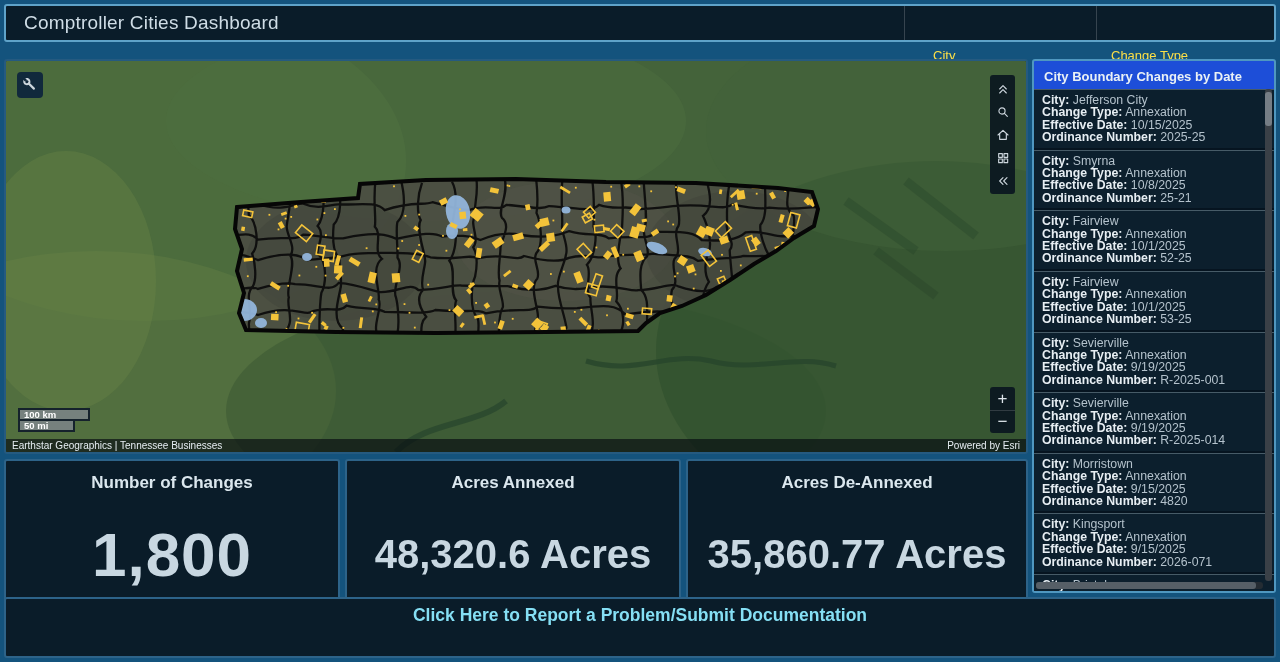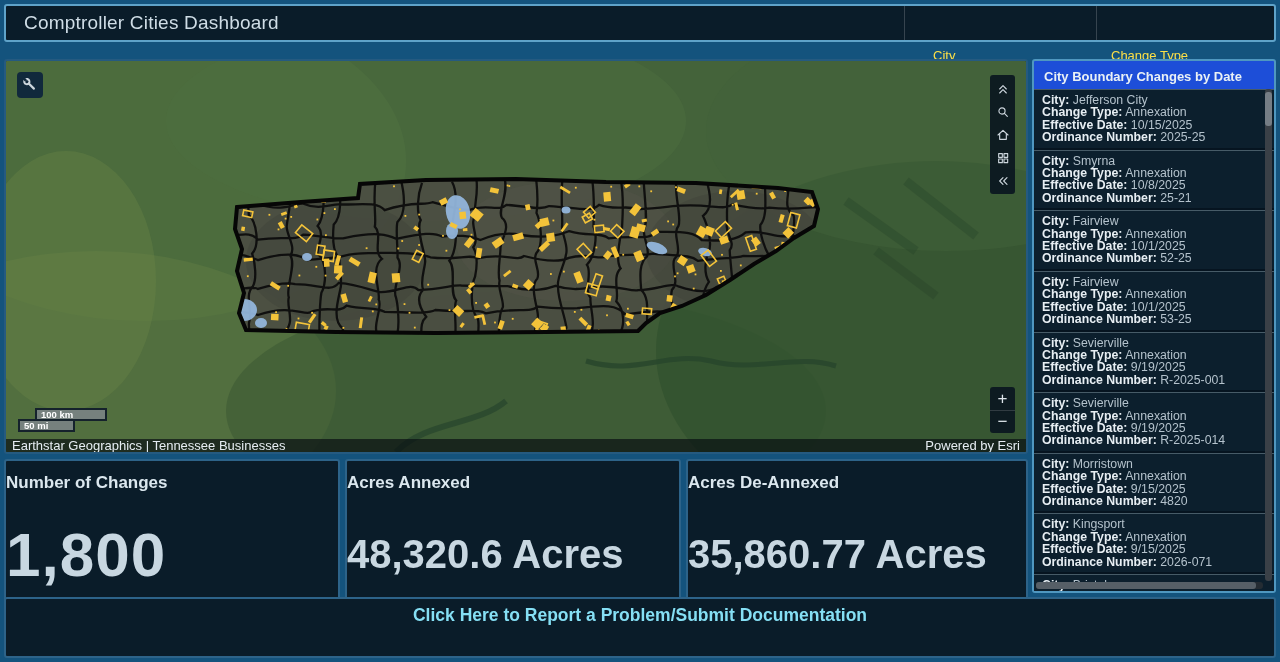--- a/index.html
+++ b/index.html
@@ -24,56 +24,56 @@
   #filter-city { width:192px; padding-left:28px; }
   #filter-type { width:178px; padding-left:14px; }
   .hfilter .flabel { font-size:12px; font-weight:bold; color:#f1f6f9; margin-bottom:3px; }
   .hfilter .fvalue { font-size:13px; color:#fde047;margin-top:47px; }
   
   #map-panel { left:4px; top:59px; width:1024px; height:395px; border-color:#255a80; overflow:hidden; }
   #map-svg { position:absolute; left:0; top:0; width:100%; height:100%; display:block; }
   #map-attrib {
     position:absolute; left:0; right:0; bottom:0; height:13px;
     background:rgba(8,14,18,0.68); display:flex; justify-content:space-between; align-items:center;
-    padding:0 6px; font-size:13px; color:#e6edf2;
+    padding:0 6px; font-size:10px; color:#e6edf2;
   }
   #wrench-btn {
     position:absolute; left:11px; top:11px; width:26px; height:26px;
     background:#11293c; border-radius:4px; display:flex; align-items:center; justify-content:center;
     cursor:pointer;
   }
   #map-toolbar {
     position:absolute; right:11px; top:14px; width:25px;
     background:rgba(10,22,32,0.92); border-radius:3px; padding:2px 0;
   }
   .tool-btn { width:25px; height:23px; display:flex; align-items:center; justify-content:center; cursor:pointer; }
   .tool-btn svg { display:block; }
   #zoom-btns { position:absolute; right:11px; top:326px; width:25px; background:rgba(10,22,32,0.92); border-radius:3px; }
   .zoom-btn { width:25px; height:23px; display:flex; align-items:center; justify-content:center;
               font-size:17px; font-weight:300; color:#dde5ea; cursor:pointer; }
   .zoom-btn + .zoom-btn { border-top:1px solid rgba(255,255,255,0.15); }
   #scalebar { position:absolute; left:12px; top:347px; font-size:9.5px; font-weight:bold; color:#fff; }
   .scale-row { background:rgba(125,133,138,0.85); border:2px solid #15222c; height:13px; line-height:9px; padding:0 0 0 4px; display:flex; align-items:center; }
-  #scale-km { width:72px;margin-left:17px; }
+  #scale-km { width:72px; }
   #scale-mi { width:57px; margin-top:-2px; }
   
   #list-panel { left:1032px; top:59px; width:244px; height:534px; border-color:#4f97c0; background:#1d4ed8; overflow:hidden; }
   #list-title { font-size:13px; font-weight:bold; color:#eaf1f5; padding:8px 10px 7px 10px; }
   #list-body { position:absolute; left:0; right:0; top:28px; bottom:0; background:#061420; overflow:hidden; }
   .list-item { background:#0c1f2d; border-top:1px solid rgba(168,188,200,0.38); margin-top:2px; padding:4px 14px 4px 8px; }
   .list-item:first-child { margin-top:0; }
   .irow { font-size:12.3px; line-height:12.4px; white-space:nowrap; }
   .irow .lbl { font-weight:bold; color:#e7eef3; }
   .irow .val { color:#b4c2cc; }
   #vscroll-track { position:absolute; right:2px; top:0; bottom:10px; width:7px; background:#3a4047; border-radius:3px; }
   #vscroll-thumb { position:absolute; top:3px; left:0; width:7px; height:34px; background:#757d85; border-radius:3px; }
   #hscroll-track { position:absolute; left:2px; right:11px; bottom:2px; height:7px; background:#242c33; border-radius:3px; }
   #hscroll-thumb { position:absolute; left:0; top:0; height:7px; width:97%; background:#565f67; border-radius:3px; }
   
-  .stat-card { top:459px; height:169px; display:flex; flex-direction:column; align-items:flex-start; }
+  .stat-card { top:459px; height:169px; display:flex; flex-direction:column; align-items:center; }
   #card-1 { left:4px;  width:336px; }
   #card-2 { left:345px; width:336px; }
   #card-3 { left:686px; width:342px; }
   .stat-title { margin-top:12px; font-size:17px; font-weight:bold; color:#dbe7ee; }
   .stat-value { flex:1; display:flex; align-items:center; padding-bottom:10px; font-weight:bold; color:#c8d7e1; }
   #card-1 .stat-value { font-size:62px; letter-spacing:1px; }
   #card-2 .stat-value, #card-3 .stat-value { font-size:40px; }
   
   #footer { left:4px; top:597px; width:1272px; height:61px; text-align:center; }
   #footer-link { display:inline-block; margin-top:6px; font-size:17.5px; font-weight:bold; color:#85dff4; cursor:pointer; }

